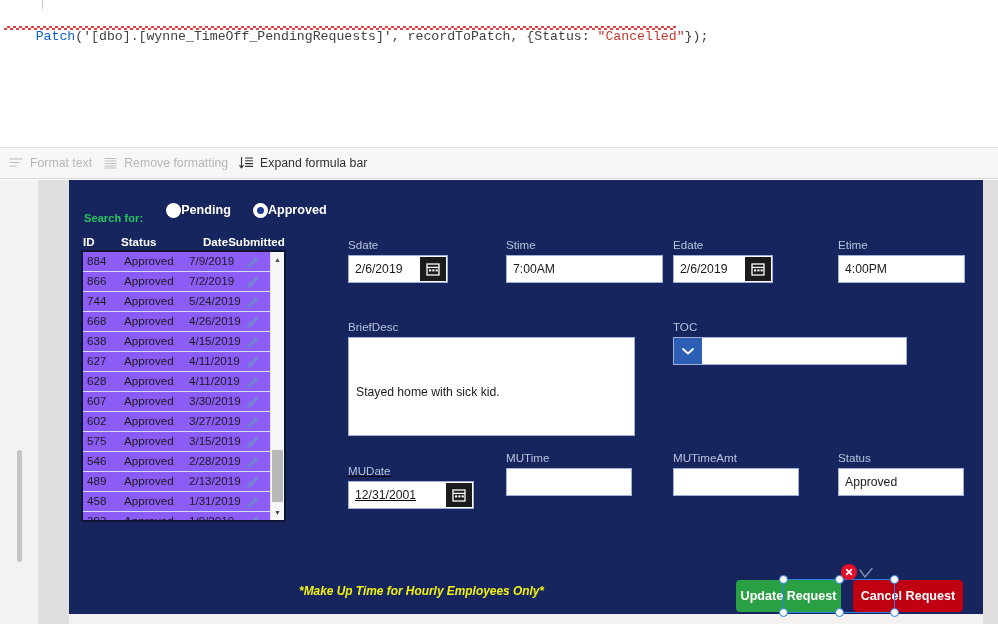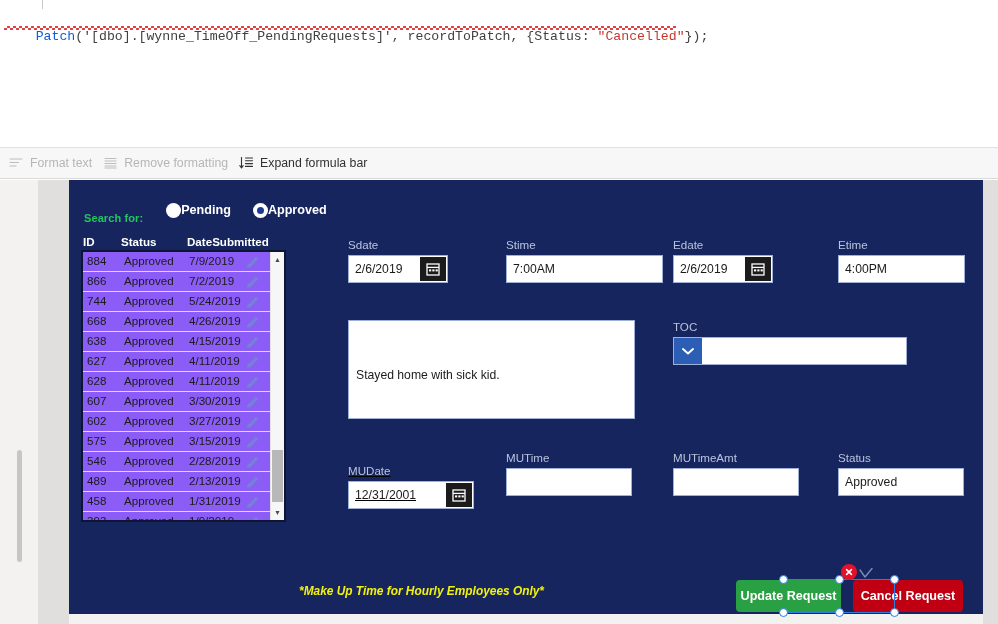--- a/index.html
+++ b/index.html
@@ -181,21 +181,21 @@
   .gal-head {
     position: absolute;
     top: 0;
     font-size: 11.6px;
     font-weight: bold;
     color: #ffffff;
     white-space: nowrap;
   }
   .gal-head.c-id     { left: 0px; }
   .gal-head.c-status { left: 38px; }
-  .gal-head.c-date   { left: 104px; }
+  .gal-head.c-date   { left: 120px; }
 
   #gallery-box {
     position: absolute;
     left: 12px; top: 70px;
     width: 205px; height: 272px;
     background: #8b5cf6;
     border: 2px solid #0d1533;
     box-sizing: border-box;
     overflow: hidden;
   }
@@ -710,20 +710,21 @@
         </span>
       </div>
     </div>
 
     <div class="field" style="left:769px; top:58px; width:127px;">
       <span class="field-label">Etime</span>
       <div class="txt-input">4:00PM</div>
     </div>
 
     <div class="field" style="left:279px; top:140px; width:287px;">
+      <span class="field-label">BriefDesc</span>
       <div class="textarea-box" style="height:99px;">
         <span class="textarea-text">Stayed home with sick kid.</span>
       </div>
     </div>
 
     <div class="field" style="left:604px; top:140px; width:234px;">
       <span class="field-label">TOC</span>
       <div class="combo-wrap">
         <span class="combo-btn">
           <svg width="14" height="10" viewBox="0 0 14 10">

